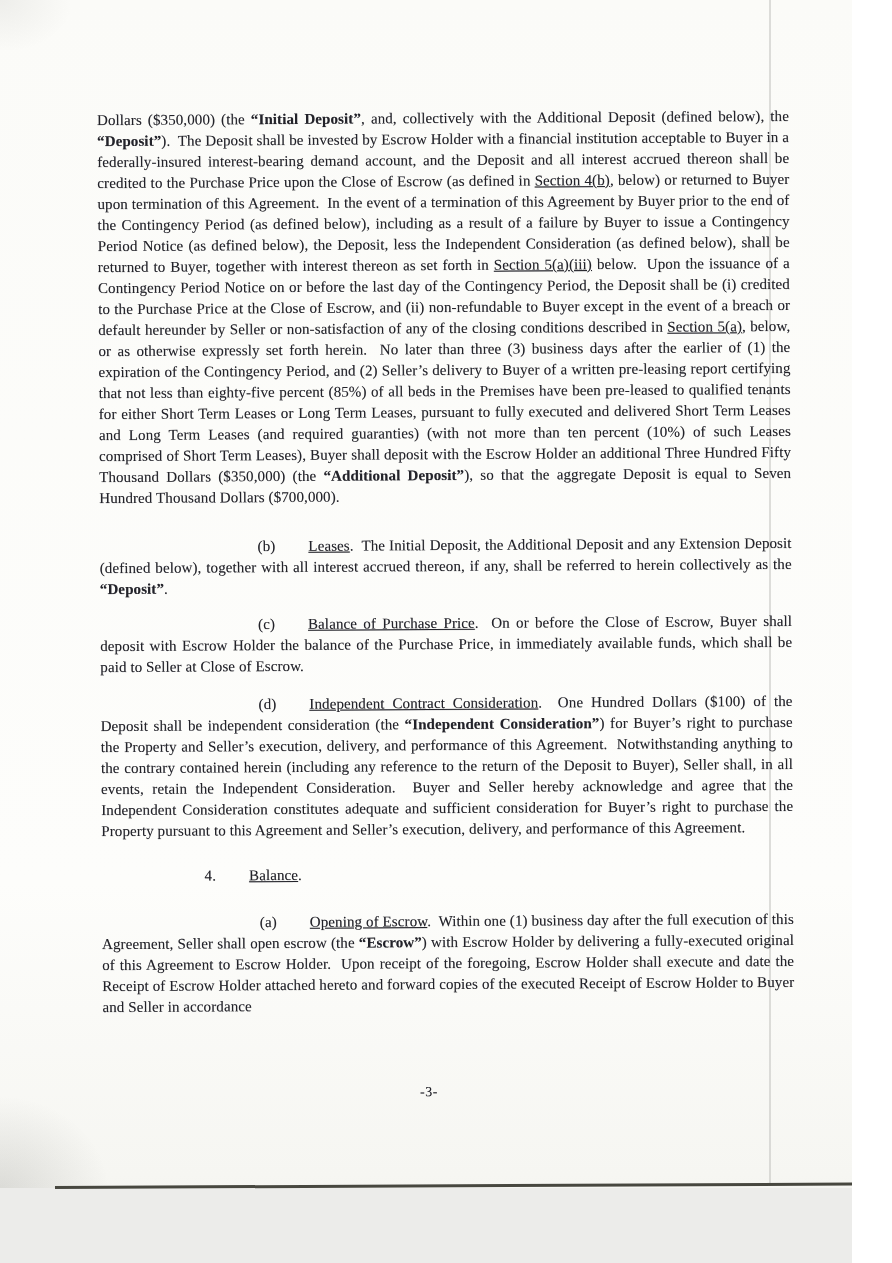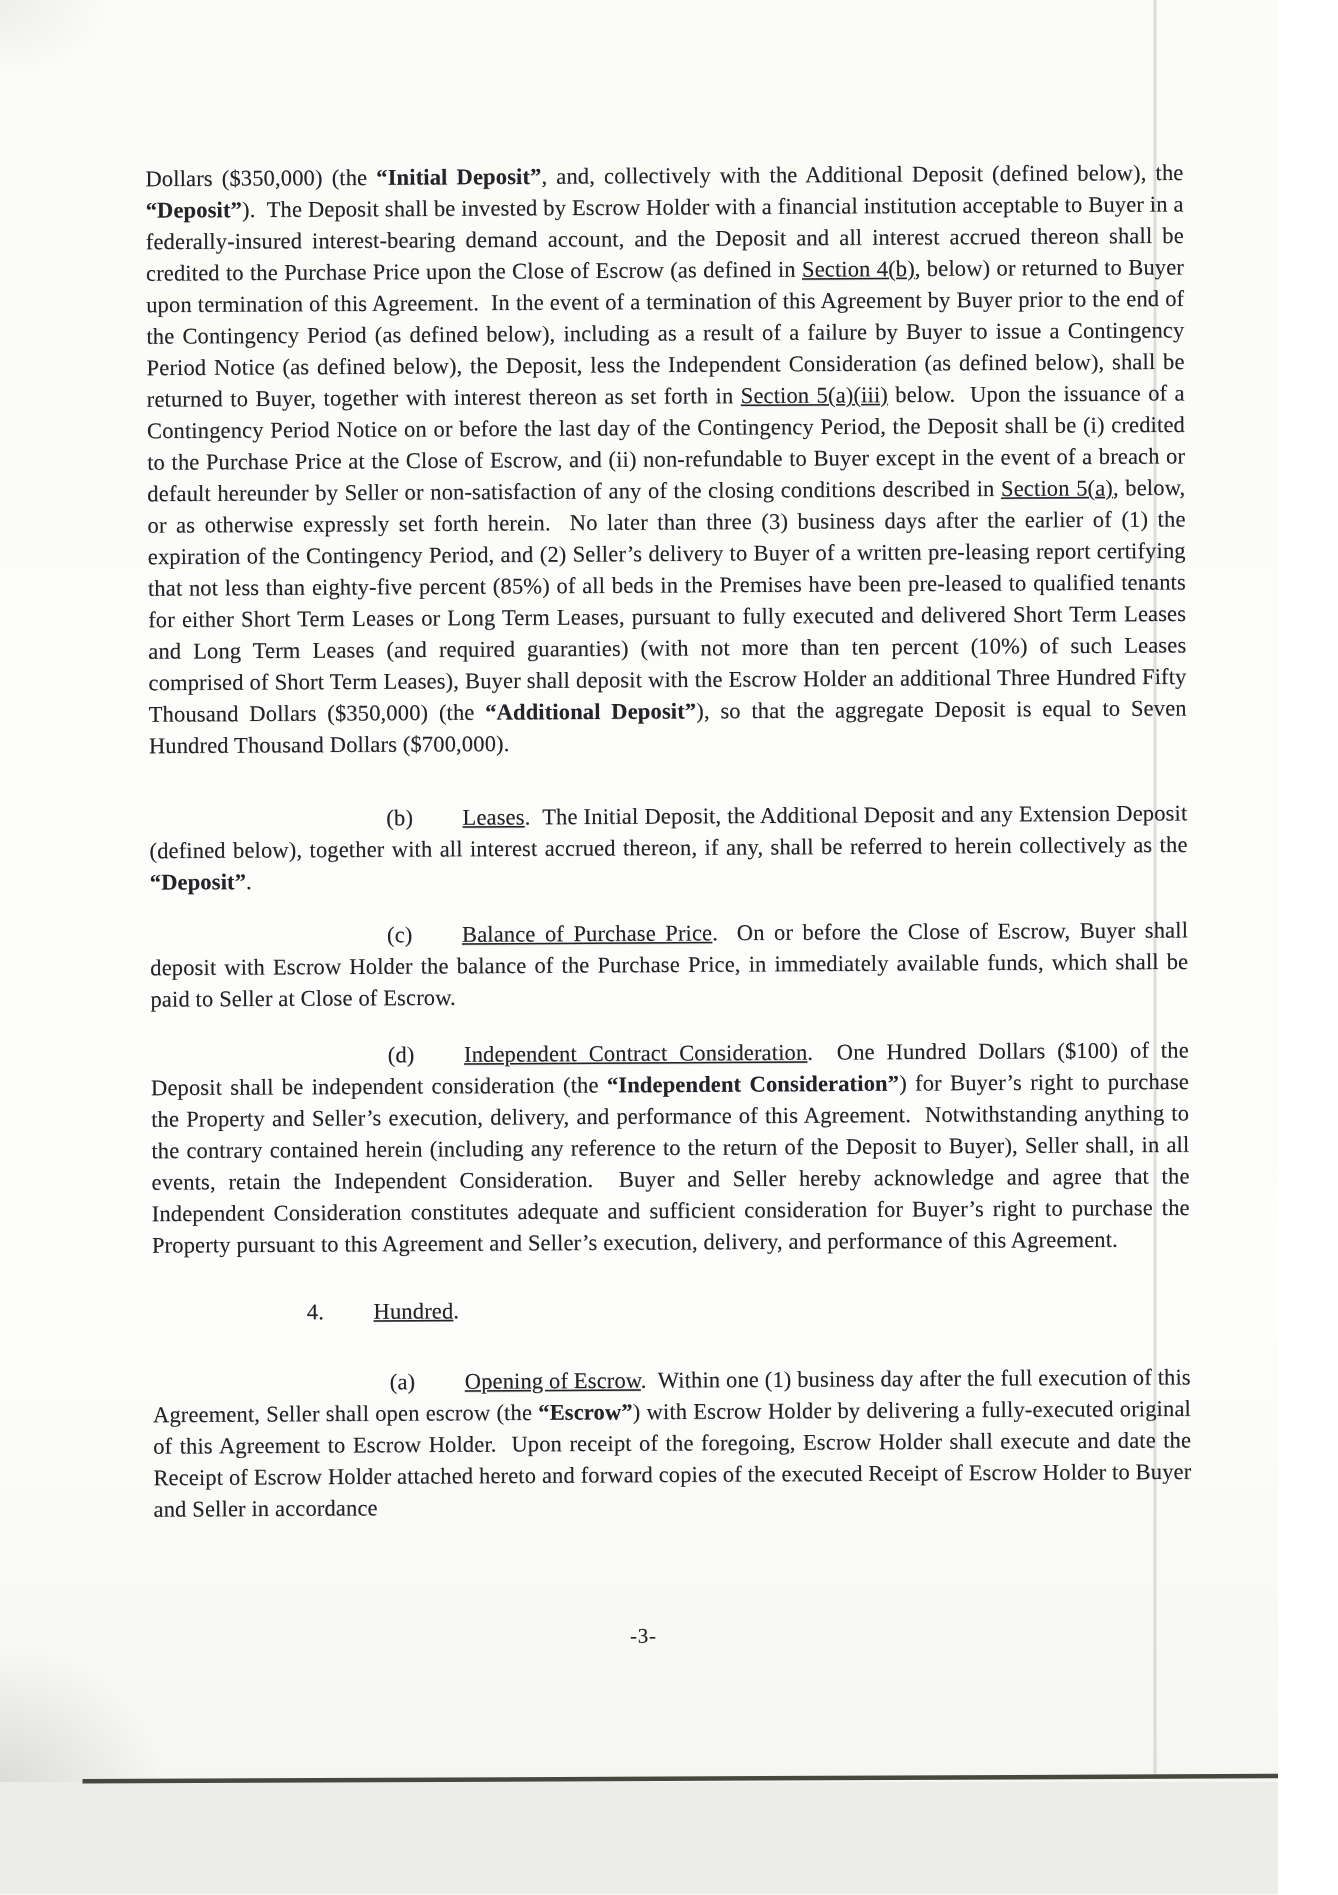--- a/index.html
+++ b/index.html
@@ -120,21 +120,21 @@
     <div class="text-block">
 
       <p class="para"><span>Dollars ($350,000) (the </span><span class="b">“Initial Deposit”</span><span>, and, collectively with the Additional Deposit (defined below), the </span><span class="b">“Deposit”</span><span>).  The Deposit shall be invested by Escrow Holder with a financial institution acceptable to Buyer in a federally-insured interest-bearing demand account, and the Deposit and all interest accrued thereon shall be credited to the Purchase Price upon the Close of Escrow (as defined in </span><span class="u">Section 4(b)</span><span>, below) or returned to Buyer upon termination of this Agreement.  In the event of a termination of this Agreement by Buyer prior to the end of the Contingency Period (as defined below), including as a result of a failure by Buyer to issue a Contingency Period Notice (as defined below), the Deposit, less the Independent Consideration (as defined below), shall be returned to Buyer, together with interest thereon as set forth in </span><span class="u">Section 5(a)(iii)</span><span> below.  Upon the issuance of a Contingency Period Notice on or before the last day of the Contingency Period, the Deposit shall be (i) credited to the Purchase Price at the Close of Escrow, and (ii) non-refundable to Buyer except in the event of a breach or default hereunder by Seller or non-satisfaction of any of the closing conditions described in </span><span class="u">Section 5(a)</span><span>, below, or as otherwise expressly set forth herein.  No later than three (3) business days after the earlier of (1) the expiration of the Contingency Period, and (2) Seller’s delivery to Buyer of a written pre-leasing report certifying that not less than eighty-five percent (85%) of all beds in the Premises have been pre-leased to qualified tenants for either Short Term Leases or Long Term Leases, pursuant to fully executed and delivered Short Term Leases and Long Term Leases (and required guaranties) (with not more than ten percent (10%) of such Leases comprised of Short Term Leases), Buyer shall deposit with the Escrow Holder an additional Three Hundred Fifty Thousand Dollars ($350,000) (the </span><span class="b">“Additional Deposit”</span><span>), so that the aggregate Deposit is equal to Seven Hundred Thousand Dollars ($700,000).</span></p>
 
       <p class="para first-indent mt-b"><span>(b)</span><span class="tab"></span><span class="u">Leases</span><span>.  The Initial Deposit, the Additional Deposit and any Extension Deposit (defined below), together with all interest accrued thereon, if any, shall be referred to herein collectively as the </span><span class="b">“Deposit”</span><span>.</span></p>
 
       <p class="para first-indent mt-c"><span>(c)</span><span class="tab"></span><span class="u">Balance of Purchase Price</span><span>.  On or before the Close of Escrow, Buyer shall deposit with Escrow Holder the balance of the Purchase Price, in immediately available funds, which shall be paid to Seller at Close of Escrow.</span></p>
 
       <p class="para first-indent mt-d"><span>(d)</span><span class="tab"></span><span class="u">Independent Contract Consideration</span><span>.  One Hundred Dollars ($100) of the Deposit shall be independent consideration (the </span><span class="b">“Independent Consideration”</span><span>) for Buyer’s right to purchase the Property and Seller’s execution, delivery, and performance of this Agreement.  Notwithstanding anything to the contrary contained herein (including any reference to the return of the Deposit to Buyer), Seller shall, in all events, retain the Independent Consideration.  Buyer and Seller hereby acknowledge and agree that the Independent Consideration constitutes adequate and sufficient consideration for Buyer’s right to purchase the Property pursuant to this Agreement and Seller’s execution, delivery, and performance of this Agreement.</span></p>
 
-      <p class="para heading-indent mt-s4"><span>4.</span><span class="tab"></span><span class="u">Hundred</span><span>.</span></p>
+      <p class="para heading-indent mt-s4"><span>4.</span><span class="tab"></span><span class="u">Balance</span><span>.</span></p>
 
       <p class="para first-indent mt-a"><span>(a)</span><span class="tab"></span><span class="u">Opening of Escrow</span><span>.  Within one (1) business day after the full execution of this Agreement, Seller shall open escrow (the </span><span class="b">“Escrow”</span><span>) with Escrow Holder by delivering a fully-executed original of this Agreement to Escrow Holder.  Upon receipt of the foregoing, Escrow Holder shall execute and date the Receipt of Escrow Holder attached hereto and forward copies of the executed Receipt of Escrow Holder to Buyer and Seller in accordance</span></p>
 
     </div>
 
     <div class="footer">-3-</div>
   </div>
 
   <div class="corner-smudge-bl"></div>
   <div class="bottom-strip"></div>

